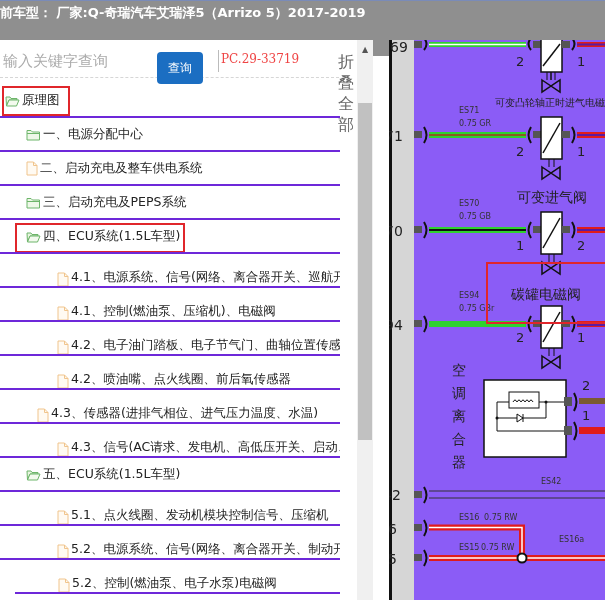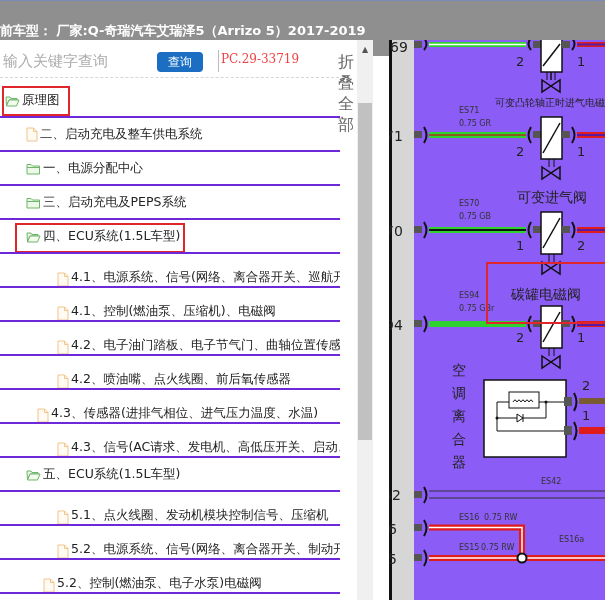--- a/index.html
+++ b/index.html
@@ -1,23 +1,23 @@
 <!DOCTYPE html>
 <html><head>
 <meta charset="utf-8">
 <style>
   * { box-sizing: border-box; margin: 0; padding: 0; }
   html, body { width: 605px; height: 600px; overflow: hidden; background: #fff; font-family: "DejaVu Sans", "Liberation Sans", sans-serif; }
-  .topbar { position: absolute; left: 0; top: 0; width: 605px; height: 56px; background: #8f8f8f; color: #fff; font-size: 13px; font-weight: bold; padding: 21px 0 0 0; white-space: nowrap; overflow: hidden; border-top: 1px solid #7a8bb8; }
+  .topbar { position: absolute; left: 0; top: 0; width: 605px; height: 56px; background: #8f8f8f; color: #fff; font-size: 13px; font-weight: bold; padding: 3px 0 0 0; white-space: nowrap; overflow: hidden; border-top: 1px solid #7a8bb8; }
   .topbar span { display: inline-block; }
   .left { position: absolute; left: 0; top: 40px; width: 357px; height: 560px; background: #fff; overflow: hidden; }
   .search-row { height: 38px; position: relative; border-bottom: 1px dashed #d6d6d6; margin: 0 18px 0 0; }
   .search-input { position: absolute; left: 3px; top: 12px; width: 150px; border: none; outline: none; font-size: 15px; color: #b0b0b0; background: transparent; font-family: "DejaVu Sans", sans-serif; }
   .search-input::placeholder { color: #ababab; }
-  .query-btn { position: absolute; left: 157px; top: 12px; width: 46px; height: 20px; border-radius: 4px; background: #1b6ec2; color: #fff; font-size: 12px; line-height: 16px; text-align: center; border: none; cursor: pointer; font-family: "DejaVu Sans", sans-serif; }
+  .query-btn { position: absolute; left: 157px; top: 12px; width: 46px; height: 32px; border-radius: 4px; background: #1b6ec2; color: #fff; font-size: 12px; line-height: 16px; text-align: center; border: none; cursor: pointer; font-family: "DejaVu Sans", sans-serif; }
   .divider-v { position: absolute; left: 218px; top: 10px; height: 22px; width: 1px; background: #bbb; }
   .pc-code { position: absolute; left: 221px; top: 12px; font-size: 12px; color: #ef4444; font-family: "DejaVu Serif", serif; }
   .collapse-all { position: absolute; left: 290px; top: 12px; font-size: 16px; color: #666; cursor: pointer; margin-left: 48px; }
   .tree { position: absolute; top: 44px; left: 0; width: 340px; }
   .node { position: relative; height: 34px; border-bottom: 2px solid #6d28d9; display: flex; align-items: center; font-size: 12.5px; color: #222; white-space: nowrap; overflow: hidden; cursor: pointer; }
   .node.lvl0 { padding-left: 5px; }
   .node.lvl1 { padding-left: 26px; }
   .node.lvl2 { padding-left: 57px; margin-left: 14px; padding-left: 43px; align-items: flex-end; }
   .node .label { margin-left: 3px; font-family: "DejaVu Sans", sans-serif; }
   .icon-folder { width: 14px; height: 11px; position: relative; display: inline-block; flex: none; }
@@ -47,34 +47,34 @@
   <div class="tree" id="tree">
       <div class="node lvl0">
         <span class="icon-folder"><svg width="15" height="12" viewBox="0 0 15 12">
             <path d="M1,2 L5,2 L6,3.5 L12,3.5 L12,5 L4,5 L1.5,11 Z" fill="#e9f5e0" stroke="#6db56a" stroke-width="1"></path>
             <path d="M1.5,11 L4,5 L14,5 L11.5,11 Z" fill="#f3faee" stroke="#6db56a" stroke-width="1"></path>
           </svg></span>
         <span class="label">原理图</span>
         <div class="hl-box" style="left: 2px; top: 2px; width: 68px; height: 30px;"></div>
       </div>
       <div class="node lvl1">
-        <span class="icon-file"><svg width="12" height="15" viewBox="0 0 12 15">
-            <path d="M1,1 L7.5,1 L11,4.5 L11,14 L1,14 Z" fill="#fffaf2" stroke="#f0c48c" stroke-width="1"></path>
-            <path d="M7.5,1 L7.5,4.5 L11,4.5" fill="none" stroke="#f0c48c" stroke-width="1"></path>
-          </svg></span>
-        <span class="label">二、启动充电及整车供电系统</span>
-      </div>
-      <div class="node lvl1">
         <span class="icon-folder"><svg width="15" height="12" viewBox="0 0 15 12">
             <path d="M1,1.5 L5,1.5 L6.5,3 L13.5,3 L13.5,11 L1,11 Z" fill="#eef8e8" stroke="#6db56a" stroke-width="1"></path>
             <line x1="1" y1="4.5" x2="13.5" y2="4.5" stroke="#6db56a" stroke-width="1"></line>
           </svg></span>
         <span class="label">一、电源分配中心</span>
       </div>
       <div class="node lvl1">
+        <span class="icon-file"><svg width="12" height="15" viewBox="0 0 12 15">
+            <path d="M1,1 L7.5,1 L11,4.5 L11,14 L1,14 Z" fill="#fffaf2" stroke="#f0c48c" stroke-width="1"></path>
+            <path d="M7.5,1 L7.5,4.5 L11,4.5" fill="none" stroke="#f0c48c" stroke-width="1"></path>
+          </svg></span>
+        <span class="label">二、启动充电及整车供电系统</span>
+      </div>
+      <div class="node lvl1">
         <span class="icon-folder"><svg width="15" height="12" viewBox="0 0 15 12">
             <path d="M1,1.5 L5,1.5 L6.5,3 L13.5,3 L13.5,11 L1,11 Z" fill="#eef8e8" stroke="#6db56a" stroke-width="1"></path>
             <line x1="1" y1="4.5" x2="13.5" y2="4.5" stroke="#6db56a" stroke-width="1"></line>
           </svg></span>
         <span class="label">三、启动充电及PEPS系统</span>
       </div>
       <div class="node lvl1">
         <span class="icon-folder"><svg width="15" height="12" viewBox="0 0 15 12">
             <path d="M1,2 L5,2 L6,3.5 L12,3.5 L12,5 L4,5 L1.5,11 Z" fill="#e9f5e0" stroke="#6db56a" stroke-width="1"></path>
             <path d="M1.5,11 L4,5 L14,5 L11.5,11 Z" fill="#f3faee" stroke="#6db56a" stroke-width="1"></path>
@@ -138,21 +138,21 @@
           </svg></span>
         <span class="label">5.1、点火线圈、发动机模块控制信号、压缩机</span>
       </div>
       <div class="node lvl2" style="padding-left: 57px; margin-left: 0px;">
         <span class="icon-file"><svg width="12" height="15" viewBox="0 0 12 15">
             <path d="M1,1 L7.5,1 L11,4.5 L11,14 L1,14 Z" fill="#fffaf2" stroke="#f0c48c" stroke-width="1"></path>
             <path d="M7.5,1 L7.5,4.5 L11,4.5" fill="none" stroke="#f0c48c" stroke-width="1"></path>
           </svg></span>
         <span class="label">5.2、电源系统、信号(网络、离合器开关、制动开</span>
       </div>
-      <div class="node lvl2" style="margin-left: 0px;">
+      <div class="node lvl2" style="margin-left: 15px;">
         <span class="icon-file"><svg width="12" height="15" viewBox="0 0 12 15">
             <path d="M1,1 L7.5,1 L11,4.5 L11,14 L1,14 Z" fill="#fffaf2" stroke="#f0c48c" stroke-width="1"></path>
             <path d="M7.5,1 L7.5,4.5 L11,4.5" fill="none" stroke="#f0c48c" stroke-width="1"></path>
           </svg></span>
         <span class="label">5.2、控制(燃油泵、电子水泵)电磁阀</span>
       </div>
     </div>
 </div>
 
 <div class="scrollbar">

